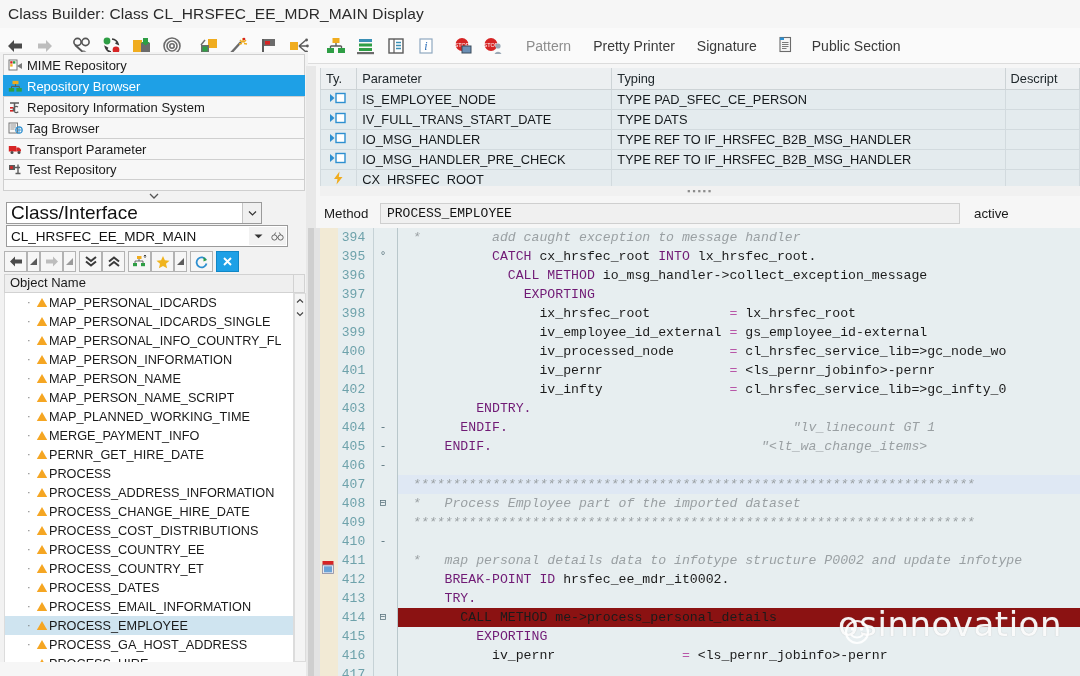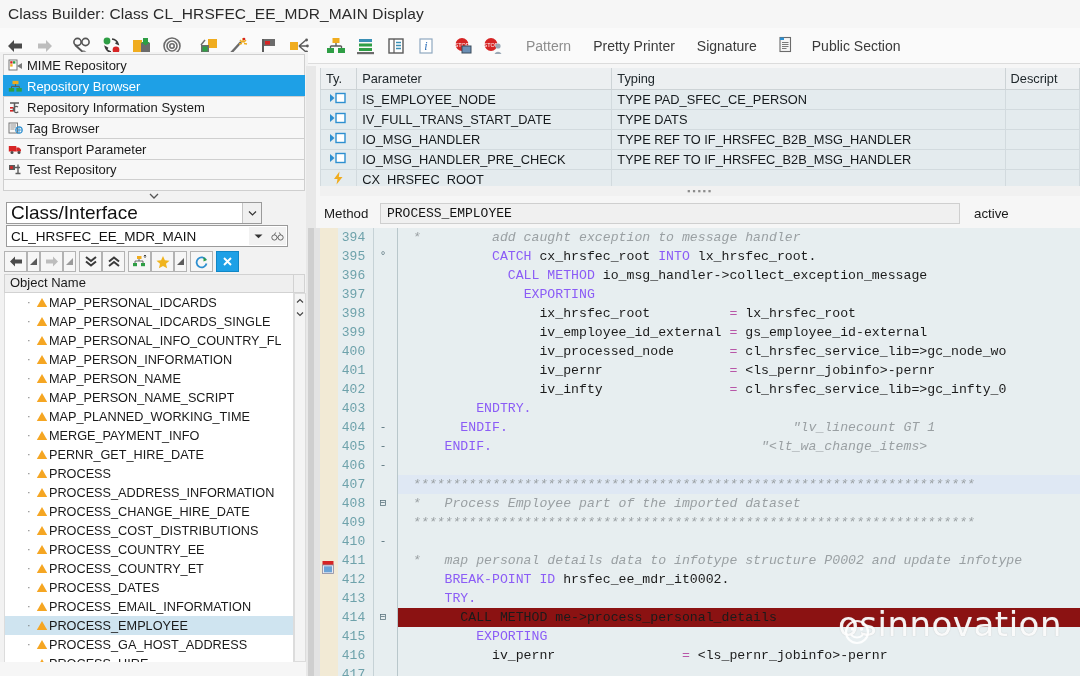--- a/index.html
+++ b/index.html
@@ -177,21 +177,21 @@
   #codearea { position:absolute; left:83px; top:0; width:689px; height:448px; background:#e7eef0;margin-left:6px; }
 
   .ln { height:19px; line-height:19px; text-align:center; padding-right:4px;
         font-family:"Liberation Mono", monospace; font-size:13px; color:#6ea2ab; }
   .fold { height:19px; line-height:19px; text-align:center;
           font-family:"Liberation Mono", monospace; font-size:11px; color:#56707a;}
   .cl { height:19px; line-height:19px; white-space:pre;
         font-family:"Liberation Mono", monospace; font-size:13.2px; color:#1b1b1b; }
   .cl.hl { background:#dfe8f4; }
   .cl.err { background:#8b1212; color:#ffffff; }
-  .k  { color:#8b5cf6; }            
+  .k  { color:#701a75; }            
   .cm { color:#9aa0a3; font-style:italic; }  
   .op { color:#b857a8; }            
   .st { color:#1b1b1b; }
   .vline { position:absolute; left:0; top:0; width:1px; height:448px; background:#b9c7cb; }
 
   
   #wm { position:absolute; left:838px; top:604px; pointer-events:none;
         font-size:34px; color:rgba(255,255,255,0.92);
         font-family:"DejaVu Sans", sans-serif; letter-spacing:.5px;
         text-shadow: 0 0 1px rgba(140,140,140,.55); white-space:nowrap;}

